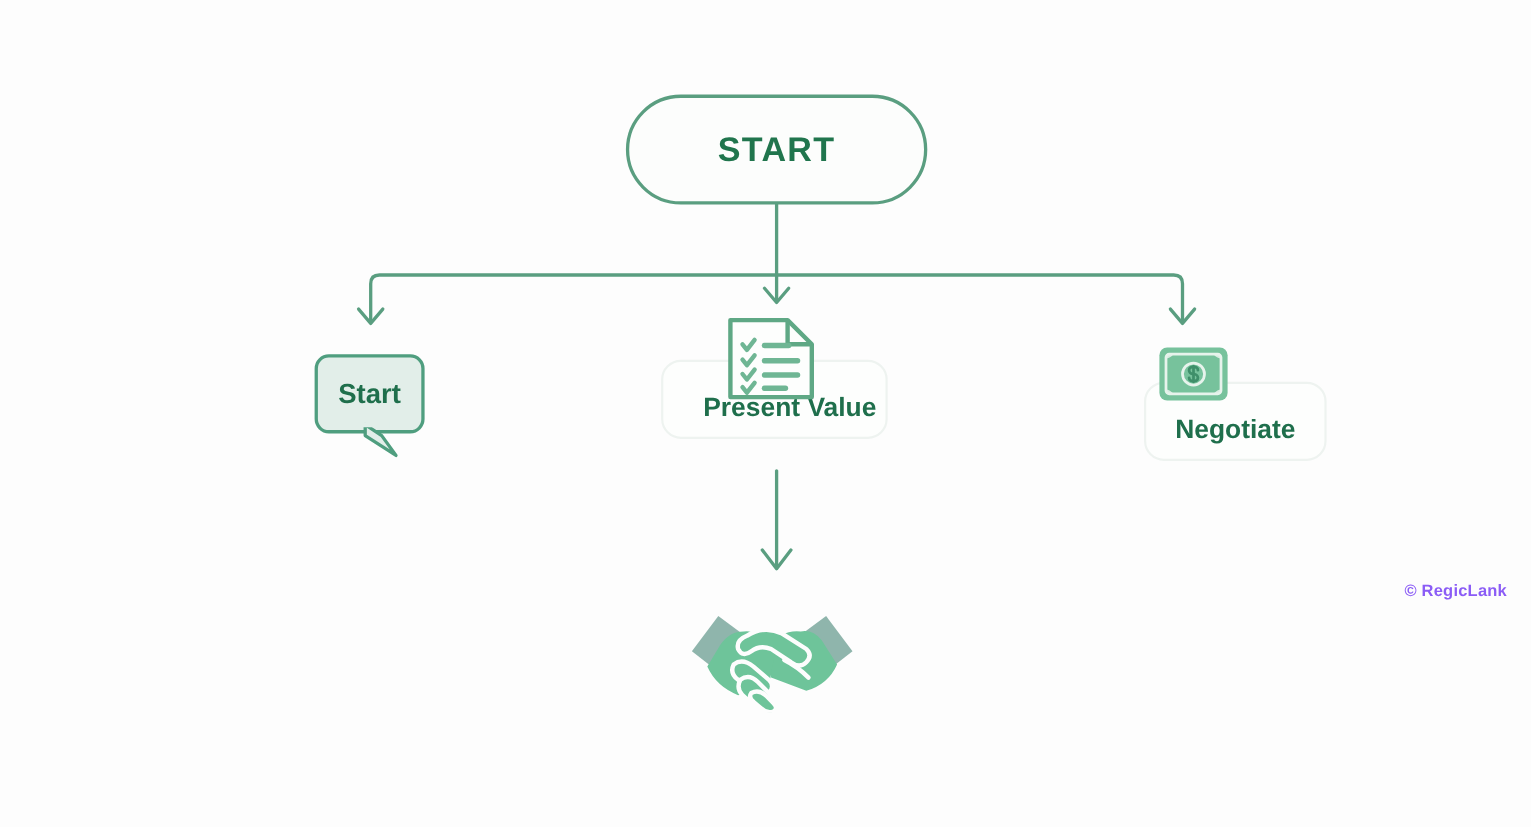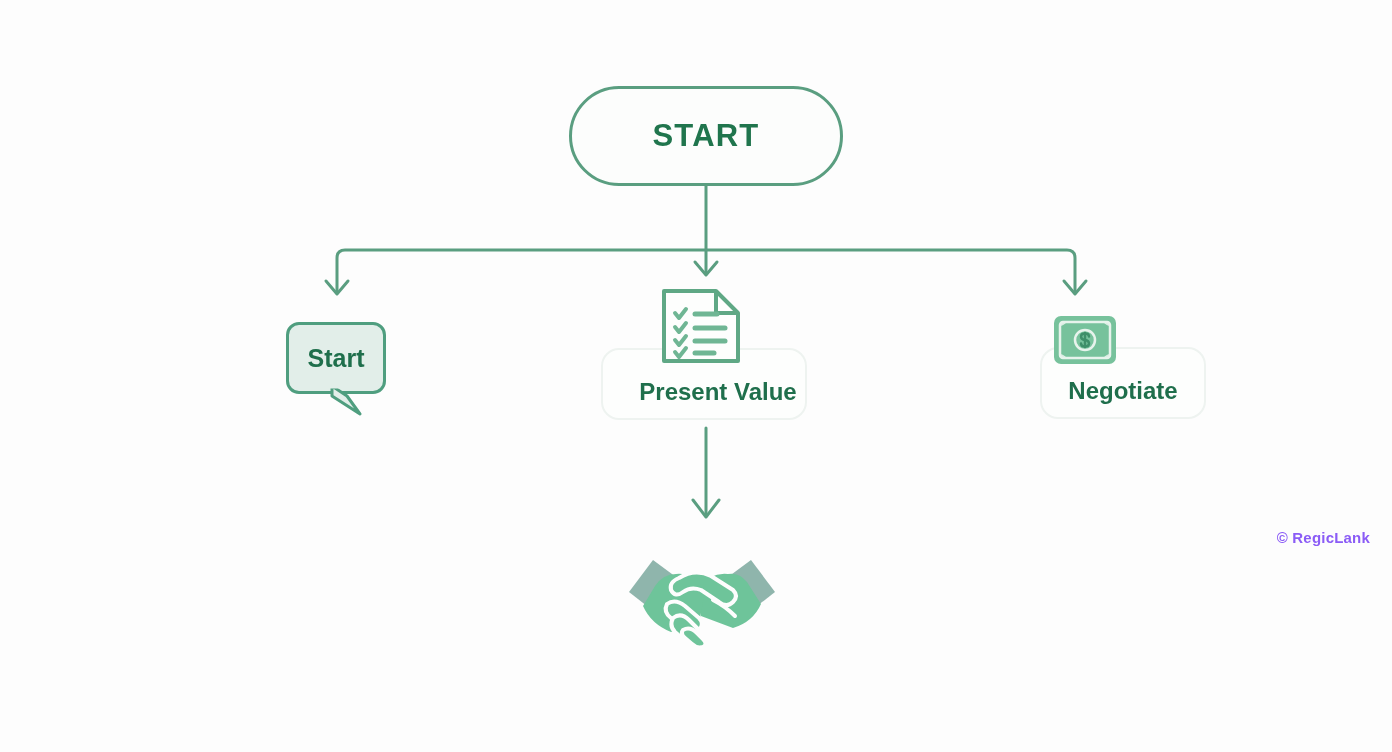--- a/index.html
+++ b/index.html
@@ -97,21 +97,21 @@
   }
   .node-card-label {
     font-size: 24px;
     font-weight: bold;
     color: #1f6f4c;
     padding-bottom: 12px;
     white-space: nowrap;
   }
   #card-present-value {
     left: 601px;
-    top: 348px;
+    top: 327px;
     width: 206px;
     height: 72px;
     padding-left: 28px;
   }
   #card-negotiate {
     left: 1040px;
     top: 347px;
     width: 166px;
     height: 72px;
   }

